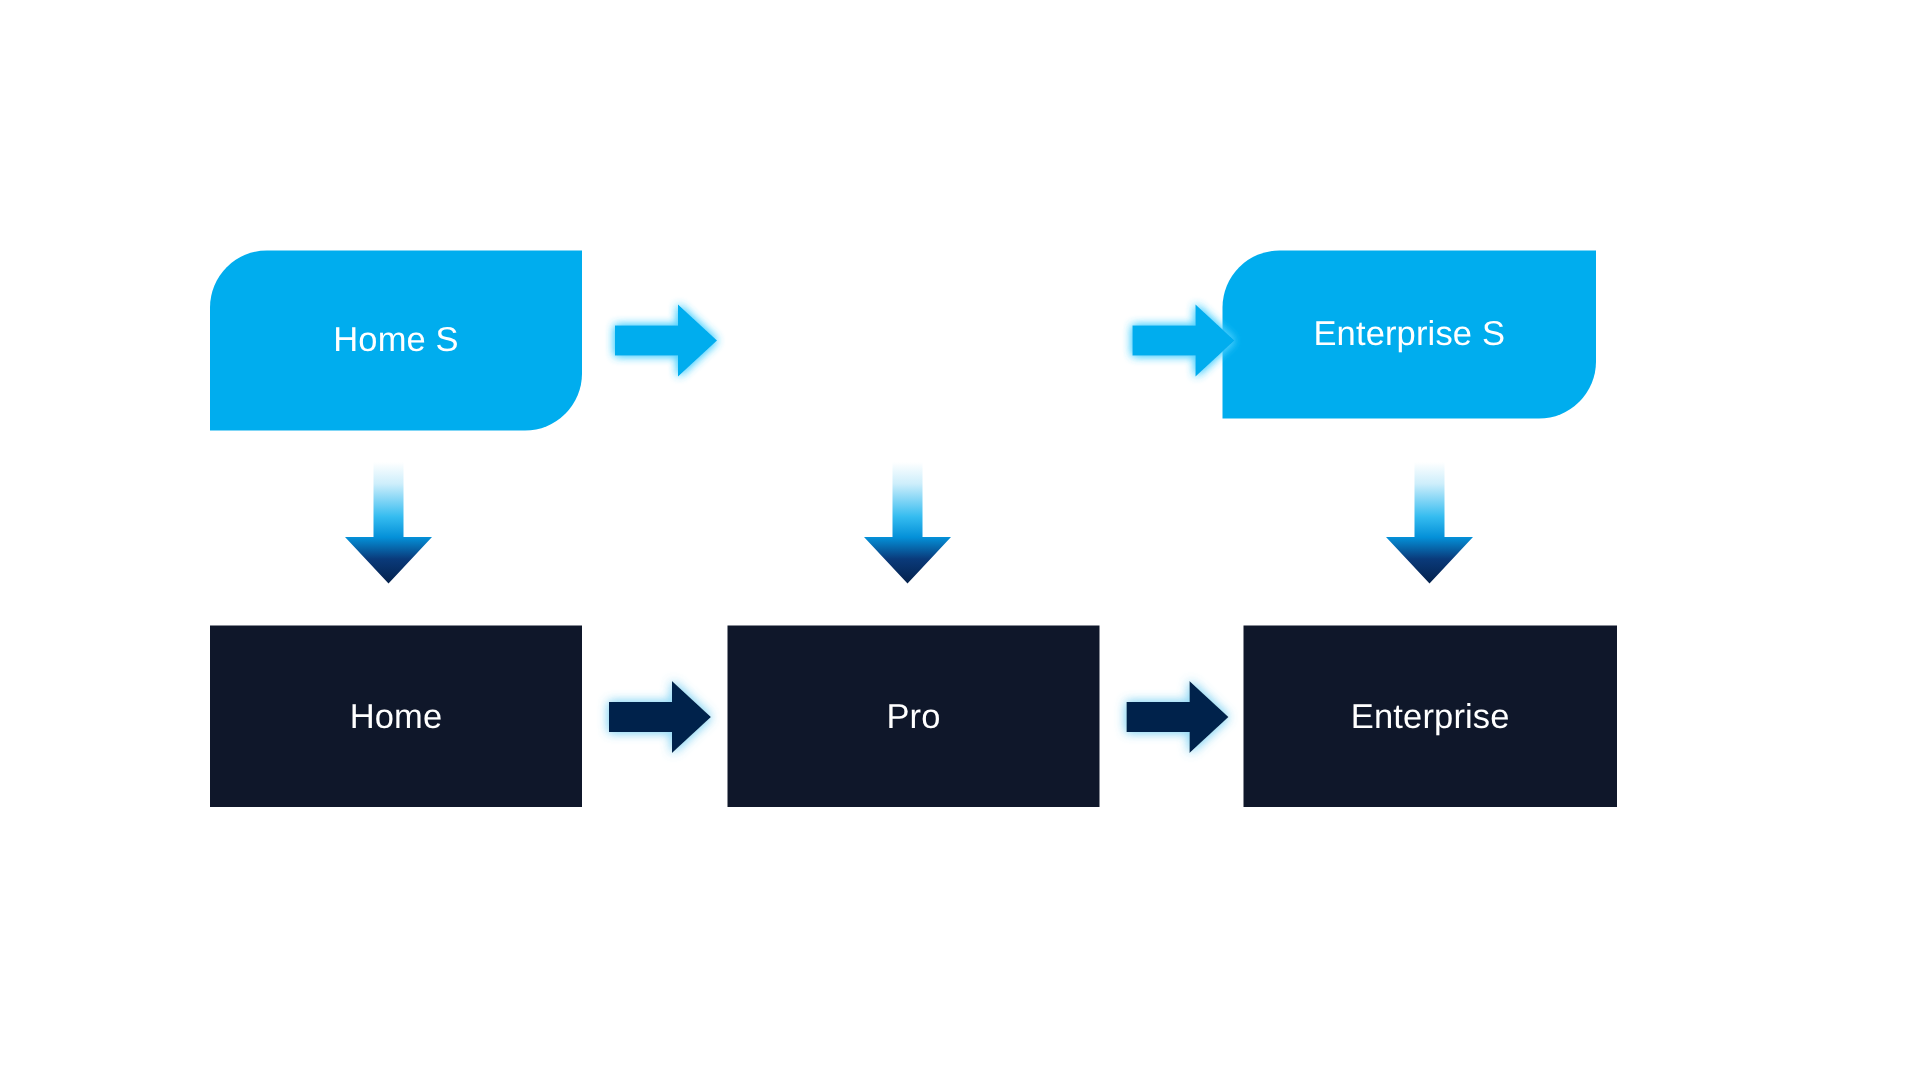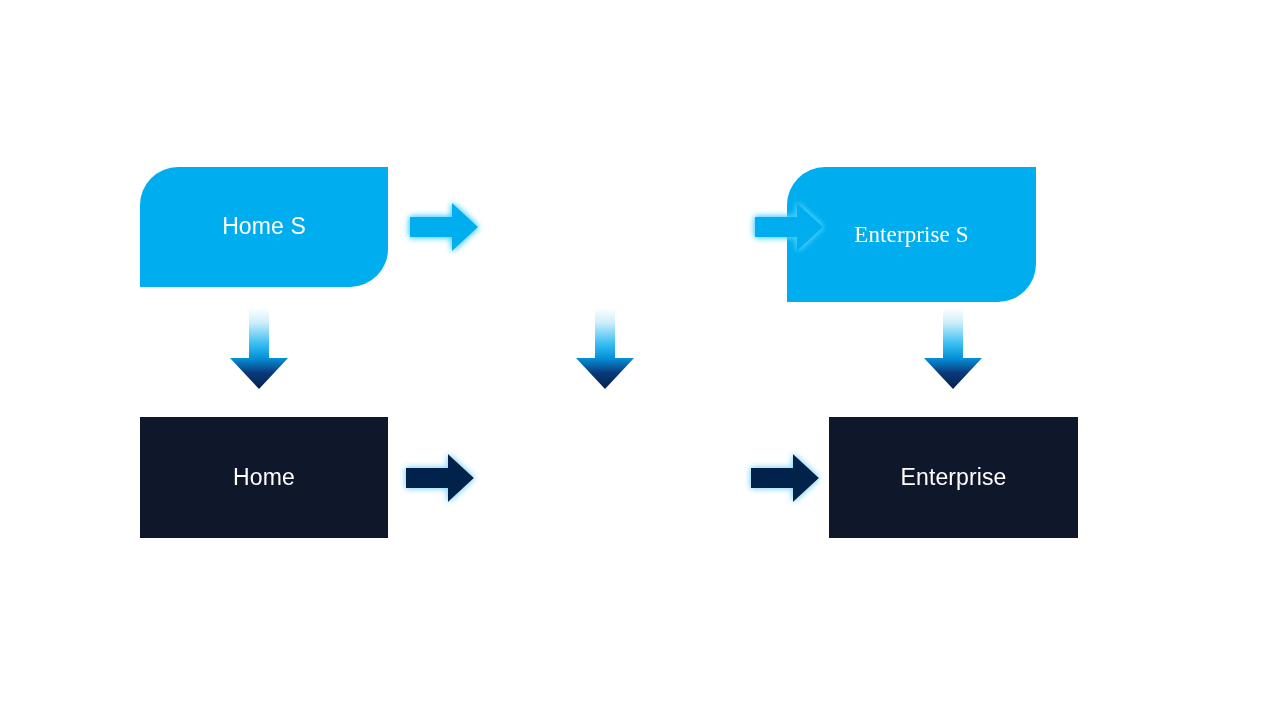--- a/index.html
+++ b/index.html
@@ -84,21 +84,21 @@
 </head>
 <body>
 
 <div id="canvas">
 
   <div class="node tier-s" style="left:140px; top:167px; width:248px; height:120px;">
     <span class="node-label">Home S</span>
   </div>
 
 
-  <div class="node tier-s" style="left:787px; top:167px; width:249px; height:135px;font-family:Liberation Serif, serif;">
+  <div class="node tier-s" style="left:815px; top:167px; width:249px; height:112px;">
     <span class="node-label">Enterprise S</span>
   </div>
 
   <div class="arrow-right" style="left:408px; top:200px;">
     <svg viewBox="0 0 72 54" xmlns="http://www.w3.org/2000/svg">
       <defs>
         <filter id="glowLight1" x="-60%" y="-60%" width="220%" height="220%">
           <feGaussianBlur stdDeviation="3.2" result="b"></feGaussianBlur>
           <feFlood flood-color="#4DD2FF" flood-opacity="0.95" result="c"></feFlood>
           <feComposite in="c" in2="b" operator="in" result="g"></feComposite>
@@ -176,20 +176,23 @@
         </linearGradient>
       </defs>
       <path d="M21,0 L41,0 L41,50 L60,50 L31,81 L2,50 L21,50 Z" fill="url(#downGrad3)"></path>
     </svg>
   </div>
 
   <div class="node tier-base" style="left:140px; top:417px; width:248px; height:121px;">
     <span class="node-label">Home</span>
   </div>
 
+  <div class="node tier-base" style="left:485px; top:417px; width:248px; height:121px;">
+    <span class="node-label">Pro</span>
+  </div>
 
   <div class="node tier-base" style="left:829px; top:417px; width:249px; height:121px;">
     <span class="node-label">Enterprise</span>
   </div>
 
   <div class="arrow-right" style="left:404px; top:451px;">
     <svg viewBox="0 0 72 54" xmlns="http://www.w3.org/2000/svg">
       <defs>
         <filter id="glowDark1" x="-60%" y="-60%" width="220%" height="220%">
           <feGaussianBlur stdDeviation="3.4" result="b"></feGaussianBlur>

